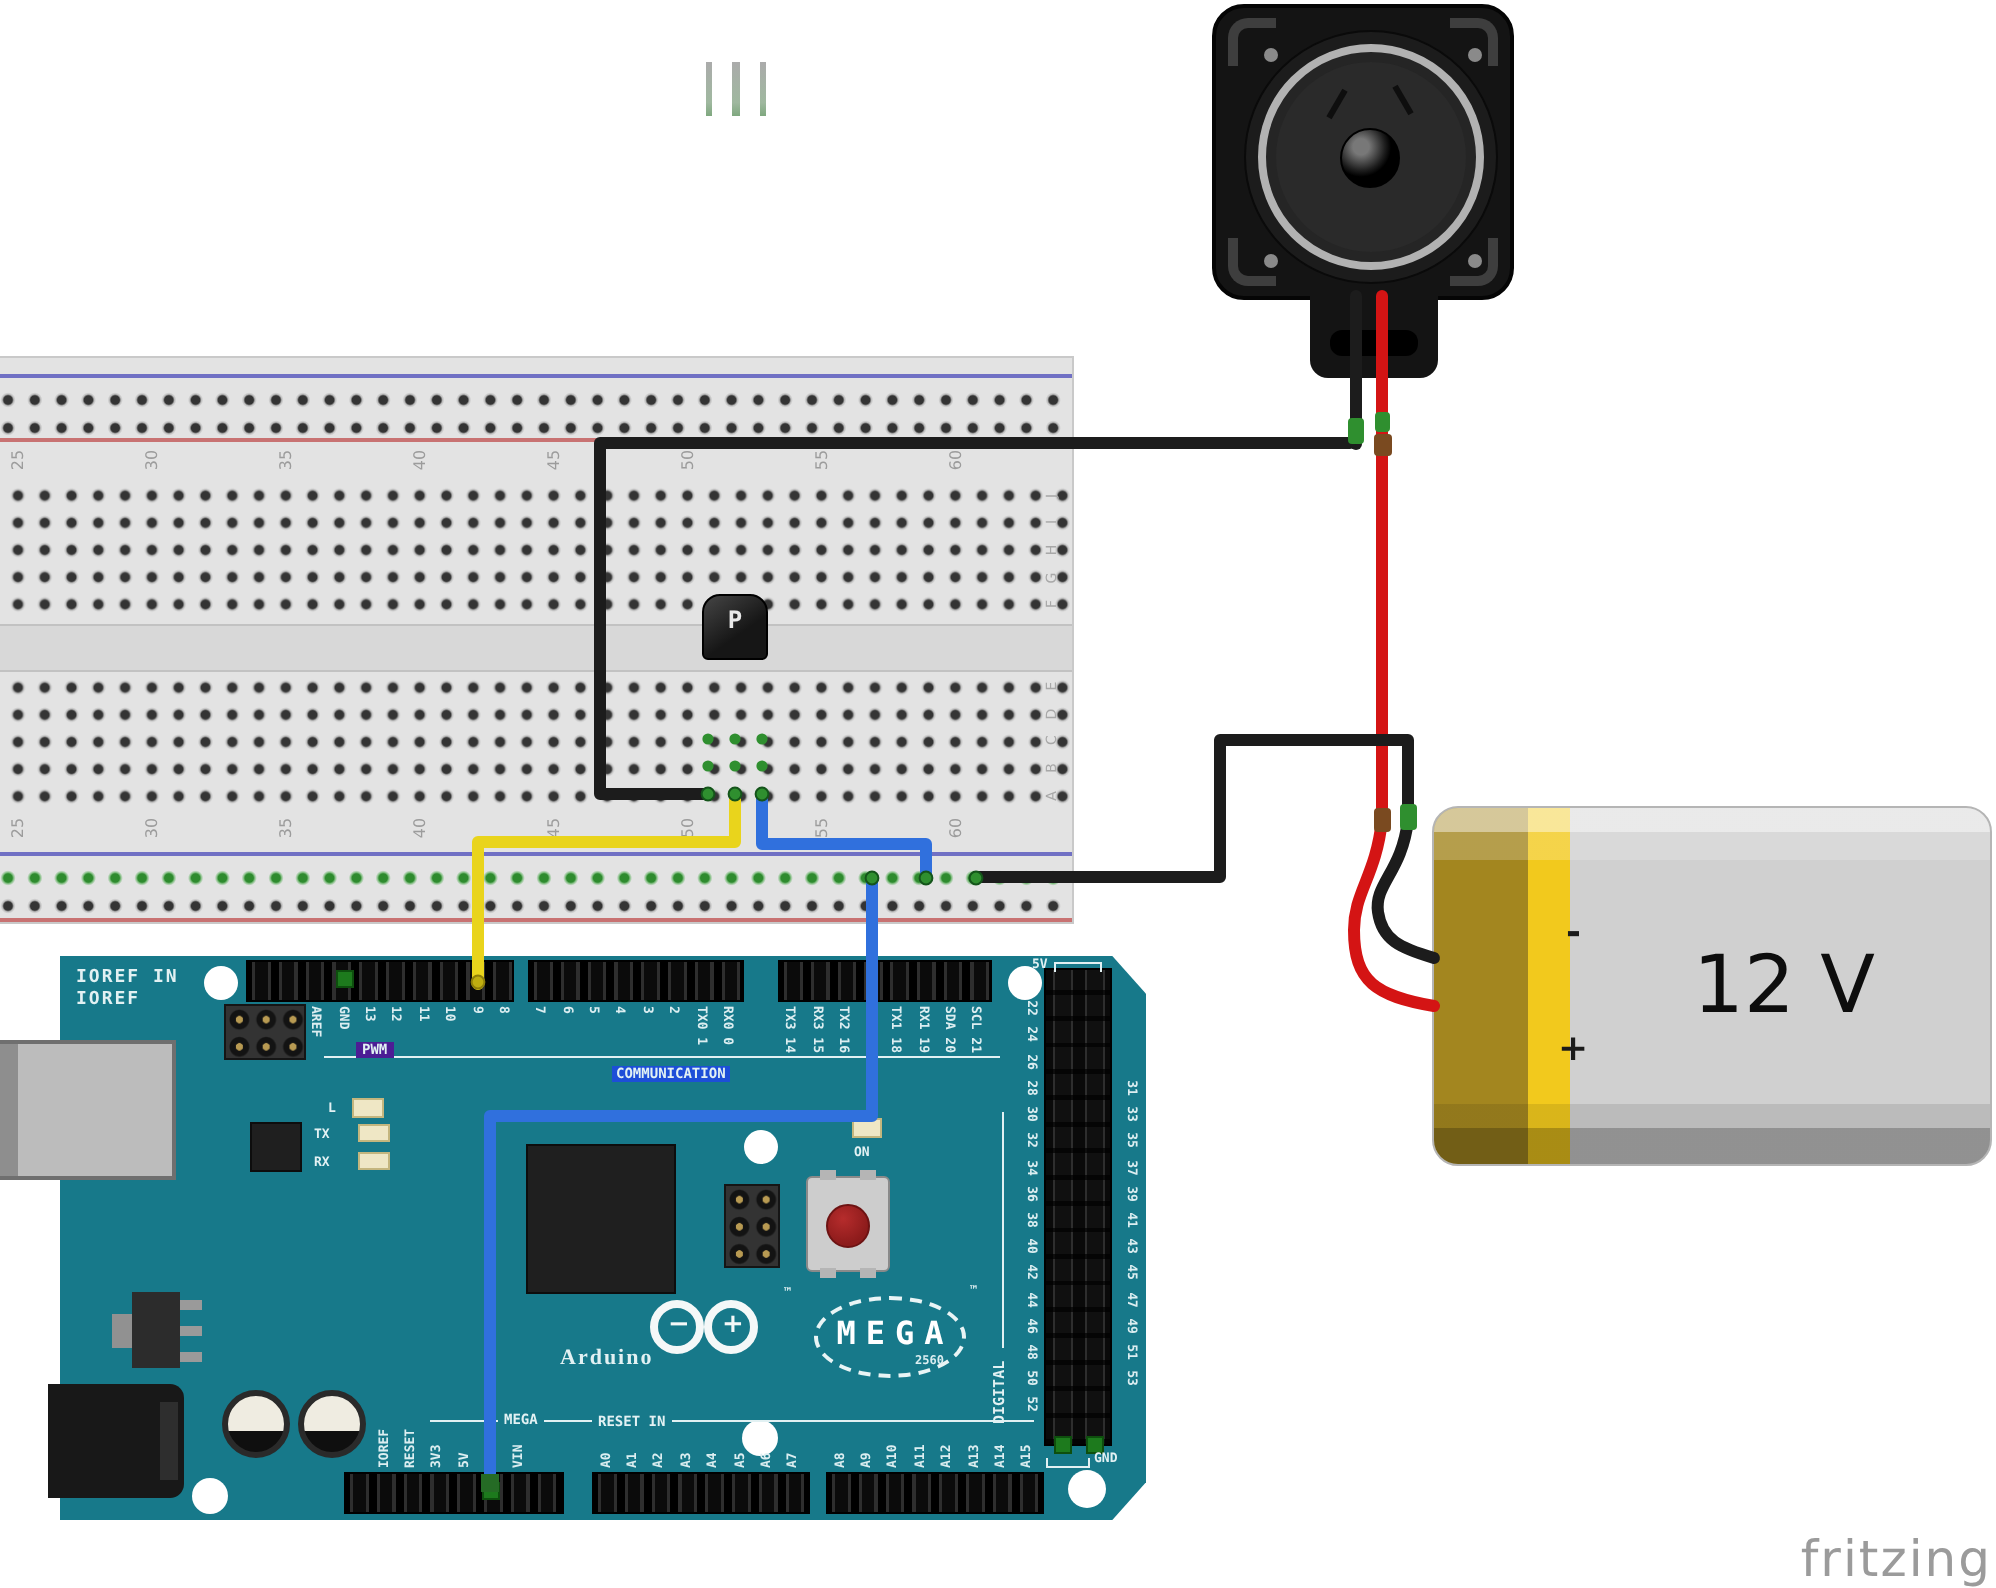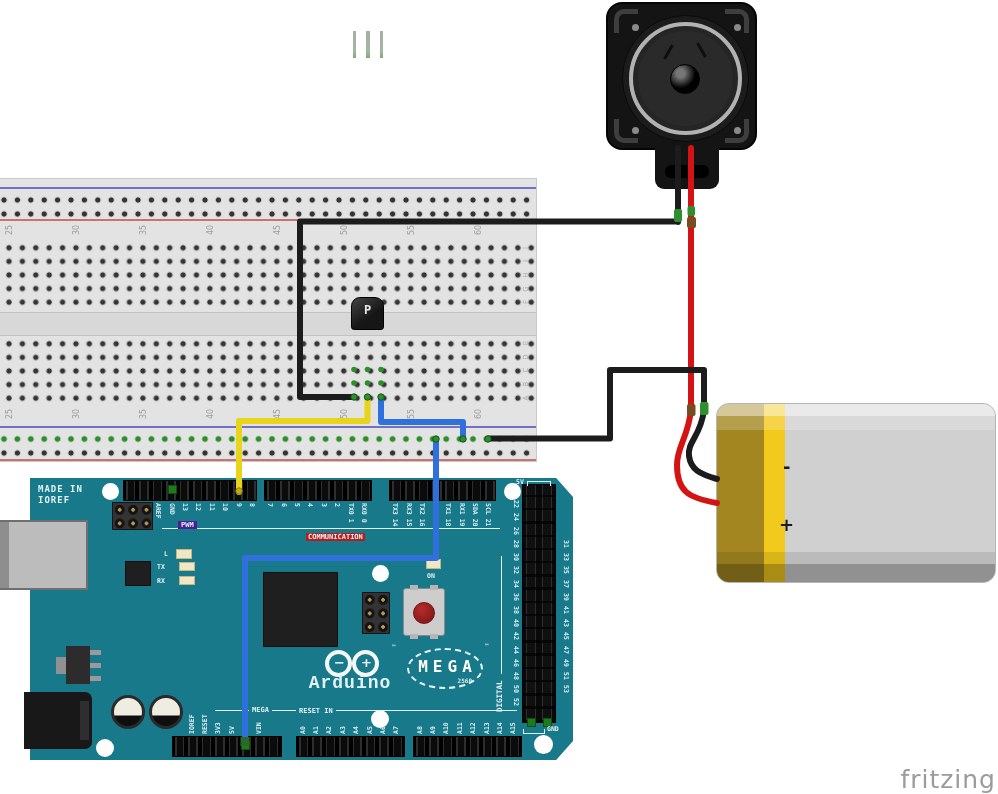--- a/index.html
+++ b/index.html
@@ -237,21 +237,21 @@
 
   <div class="tleg" style="left:352.5px"></div>
   <div class="tleg" style="left:366px"></div>
   <div class="tleg" style="left:379.5px"></div>
   <div id="transistor">
     <span class="tlabel">P</span>
   </div>
 
   <div id="arduino">
     <div class="silk" style="left:8px; top:6px; font-size:9px; letter-spacing:1px; line-height:11px">
-      <div>MADE IN</div>
+      <div>IOREF IN</div>
       <div>IOREF</div>
     </div>
 
     <div class="hole" style="left:71.5px; top:4.5px; width:17px; height:17px"></div>
     <div class="hole" style="left:473.5px; top:4.5px; width:17px; height:17px"></div>
     <div class="hole" style="left:341.5px; top:86.5px; width:17px; height:17px"></div>
     <div class="hole" style="left:503.5px; top:256.5px; width:19px; height:19px"></div>
     <div class="hole" style="left:341px; top:232px; width:18px; height:18px"></div>
     <div class="hole" style="left:66px; top:261px; width:18px; height:18px"></div>
 
@@ -337,21 +337,21 @@
         <div class="slot">
           <span>SDA 20</span>
         </div>
         <div class="slot">
           <span>SCL 21</span>
         </div>
       </div>
 
     <div class="silkline" style="left:132px; top:50px; width:338px; height:1px"></div>
     <div class="silk" style="left:148px; top:43px; font-size:7px; background:#4c1d95; padding:0 3px">PWM</div>
-    <div class="silk" style="left:276px; top:55px; font-size:7px; background:#b91c1c; padding:0 2px">COMMUNICATION</div>
+    <div class="silk" style="left:276px; top:55px; font-size:7px; background:#1d4ed8; padding:0 2px">COMMUNICATION</div>
 
     <div class="led" style="left:146px; top:71px; width:16px; height:10px"></div>
     <div class="silk" style="left:134px; top:72px; font-size:6.5px">L</div>
     <div class="led" style="left:149px; top:84px; width:16px; height:9px"></div>
     <div class="silk" style="left:127px; top:85px; font-size:6.5px">TX</div>
     <div class="led" style="left:149px; top:98px; width:16px; height:9px"></div>
     <div class="silk" style="left:127px; top:99px; font-size:6.5px">RX</div>
     <div class="led" style="left:396px; top:81px; width:15px; height:10px"></div>
     <div class="silk" style="left:397px; top:94px; font-size:6.5px">ON</div>
 
@@ -376,21 +376,21 @@
     <div class="cap" style="left:81px; top:217px"></div>
     <div class="cap" style="left:119px; top:217px"></div>
 
     <div class="logo-ring" style="left:295px; top:172px">
       <span class="logo-glyph" style="left:5px; top:1px">−</span>
     </div>
     <div class="logo-ring" style="left:322px; top:172px">
       <span class="logo-glyph" style="left:5px; top:1px">+</span>
     </div>
     <div class="silk" style="left:362px; top:165px; font-size:6px">™</div>
-    <div class="silk" style="left:250px; top:195px; width:140px; text-align:center; font-family:Liberation Mono, monospace; font-size:18px; letter-spacing:1px">Arduino</div>
+    <div class="silk" style="left:250px; top:195px; width:140px; font-family:Liberation Serif, serif; font-size:11px; letter-spacing:1px">Arduino</div>
     <div id="mega-oval">
       <div class="mtxt">MEGA</div>
       <div class="msub">2560</div>
     </div>
     <div class="silk" style="left:455px; top:164px; font-size:6px">™</div>
 
     <div class="sideheader"></div>
     <div class="greenpin" style="left:496.5px; top:240px"></div>
     <div class="greenpin" style="left:512.5px; top:240px"></div>
     <div class="rowlabels" style="left:479px; top:19.6px">
@@ -595,20 +595,21 @@
     <div class="screw" style="left:23.5px; top:122.5px"></div>
     <div class="screw" style="left:125.5px; top:122.5px"></div>
   </div>
 
   <div id="battery">
     <div id="bat-gold"></div>
     <div id="bat-stripe"></div>
     <div id="bat-sheen"></div>
     <div class="bat-sign" style="left:66px; top:52px">-</div>
     <div class="bat-sign" style="left:62px; top:110px">+</div>
+    <div id="bat-voltage">12 V</div>
   </div>
 
   <svg id="wires" viewBox="0 0 998 794">
 
     <path d="M 691 148 L 691 411" fill="none" stroke-width="6" stroke-linecap="round" stroke="#d41414"></path>
 
     <path d="M 678 148 L 678 222" fill="none" stroke-width="6" stroke-linecap="round" stroke="#1c1c1c"></path>
 
     <path d="M 354 397 L 300 397 L 300 221.5 L 675 221.5" fill="none" stroke-width="6" stroke-linecap="round" stroke-linejoin="round" stroke="#1c1c1c"></path>
 

